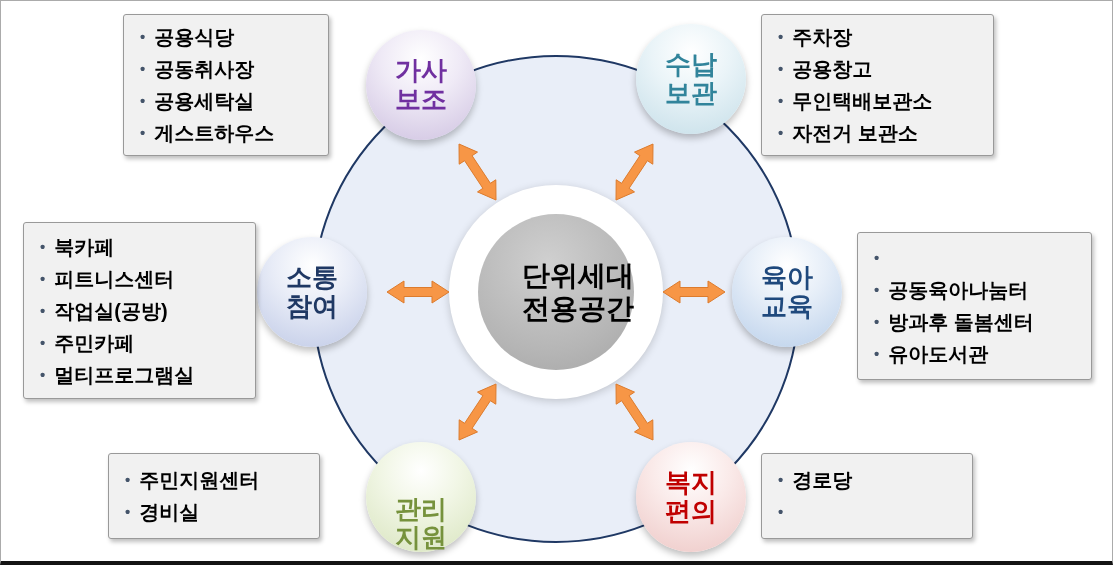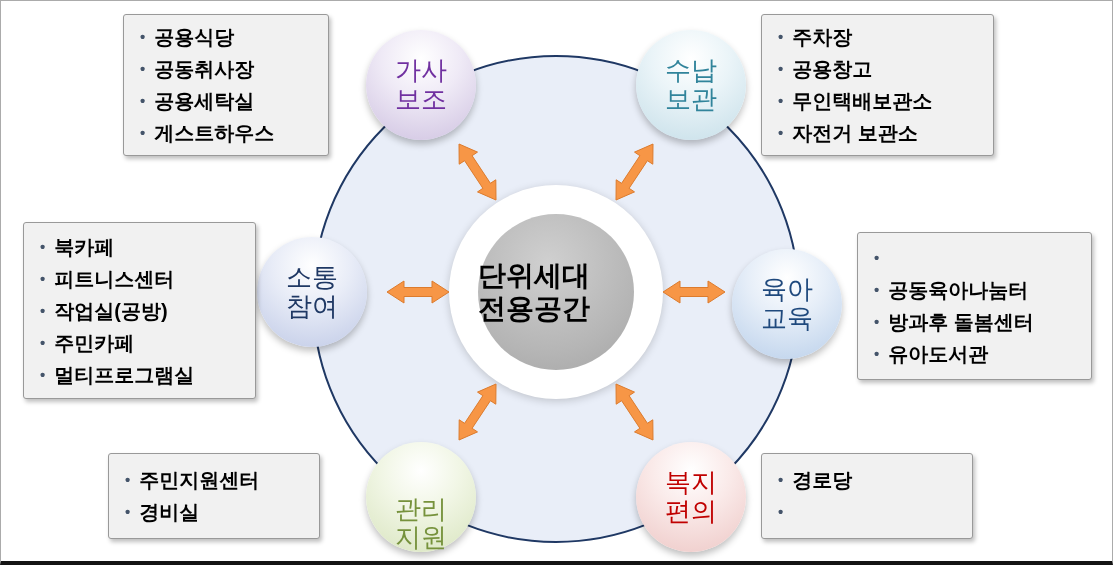--- a/index.html
+++ b/index.html
@@ -13,28 +13,28 @@
     position:absolute;left:311px;top:54px;width:488px;height:488px;
     border-radius:50%;background:#e9eef8;border:2px solid #1f3864;box-sizing:border-box;
   }
   .white-circle{
     position:absolute;left:448px;top:184px;width:214px;height:214px;
     border-radius:50%;background:#ffffff;box-shadow:0 2px 8px rgba(0,0,0,.18);
   }
   .gray-circle{
     position:absolute;left:477px;top:213px;width:156px;height:156px;border-radius:50%;
     background:radial-gradient(circle at 45% 32%,#d0d0d0 0%,#b5b5b5 65%,#a4a4a4 100%);
-    display:flex;align-items:center;justify-content:flex-start;text-align:center;
+    display:flex;align-items:center;justify-content:flex-end;text-align:center;
     font-weight:bold;font-size:28px;line-height:1.18;color:#000;
   }
   #arrows{position:absolute;left:0;top:0;width:1113px;height:565px;pointer-events:none;}
   .node{
     position:absolute;width:110px;height:110px;border-radius:50%;
     display:flex;align-items:center;justify-content:center;text-align:center;
-    font-weight:normal;font-size:26px;line-height:1.1;
+    font-weight:bold;font-size:26px;line-height:1.1;
     box-shadow:0 4px 7px rgba(0,0,0,.25);
   }
   .box{
     position:absolute;background:#f1f1f1;border:1px solid #999999;border-radius:3px;
     box-shadow:2px 3px 4px rgba(0,0,0,.25);
     display:flex;flex-direction:column;justify-content:center;
     padding:4px 10px;box-sizing:border-box;
     font-weight:bold;font-size:20px;color:#000;
   }
   .li{display:flex;align-items:center;line-height:32px;white-space:nowrap;}
@@ -63,33 +63,33 @@
       <polygon points="495.0,383.0 494.8,403.2 489.4,399.7 471.1,427.3 476.5,430.9 458.0,439.0 458.2,418.8 463.6,422.3 481.9,394.7 476.5,391.1" fill="#F79646" stroke="#DC7B2D" stroke-width="1"></polygon>
       <polygon points="615.0,383.0 633.5,391.1 628.1,394.7 646.4,422.3 651.8,418.8 652.0,439.0 633.5,430.9 638.9,427.3 620.6,399.7 615.2,403.2" fill="#F79646" stroke="#DC7B2D" stroke-width="1"></polygon>
     </svg>
 
   <div class="node" style="left: 365px; top: 29px; color: rgb(112, 48, 160); background: radial-gradient(circle at 50% 26%, rgb(255, 255, 255) 0%, rgb(239, 234, 246) 40%, rgb(206, 193, 224) 100%);">
     <div>
       <div>가사</div>
       <div>보조</div>
     </div>
   </div>
-  <div class="node" style="left: 635px; top: 29px; color: rgb(49, 132, 155); background: radial-gradient(circle at 50% 26%, rgb(255, 255, 255) 0%, rgb(234, 244, 248) 40%, rgb(197, 222, 232) 100%); align-items: center;">
+  <div class="node" style="left: 635px; top: 23px; color: rgb(49, 132, 155); background: radial-gradient(circle at 50% 26%, rgb(255, 255, 255) 0%, rgb(234, 244, 248) 40%, rgb(197, 222, 232) 100%); align-items: center;">
     <div>
       <div>수납</div>
       <div>보관</div>
     </div>
   </div>
   <div class="node" style="left: 256px; top: 236px; color: rgb(31, 56, 100); background: radial-gradient(circle at 50% 26%, rgb(255, 255, 255) 0%, rgb(232, 236, 247) 40%, rgb(191, 201, 230) 100%);">
     <div>
       <div>소통</div>
       <div>참여</div>
     </div>
   </div>
-  <div class="node" style="left: 731px; top: 248px; color: rgb(31, 73, 125); background: radial-gradient(circle at 50% 26%, rgb(255, 255, 255) 0%, rgb(230, 238, 248) 40%, rgb(185, 207, 234) 100%);">
+  <div class="node" style="left: 731px; top: 236px; color: rgb(31, 73, 125); background: radial-gradient(circle at 50% 26%, rgb(255, 255, 255) 0%, rgb(230, 238, 248) 40%, rgb(185, 207, 234) 100%);">
     <div>
       <div>육아</div>
       <div>교육</div>
     </div>
   </div>
   <div class="node" style="left: 365px; top: 441px; color: rgb(118, 146, 60); background: radial-gradient(circle at 50% 26%, rgb(255, 255, 255) 0%, rgb(241, 246, 229) 40%, rgb(216, 228, 190) 100%); align-items: flex-end;">
     <div>
       <div>관리</div>
       <div>지원</div>
     </div>

